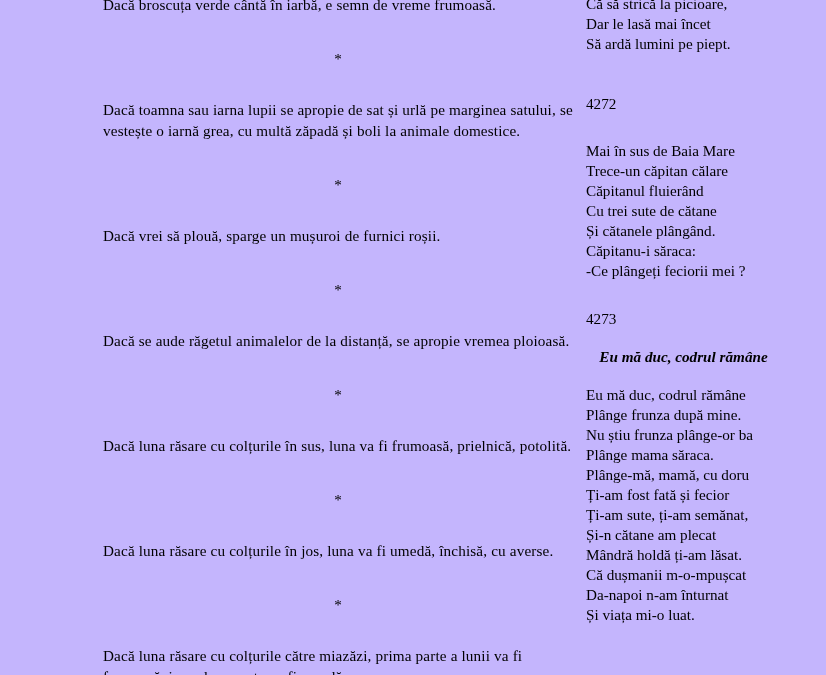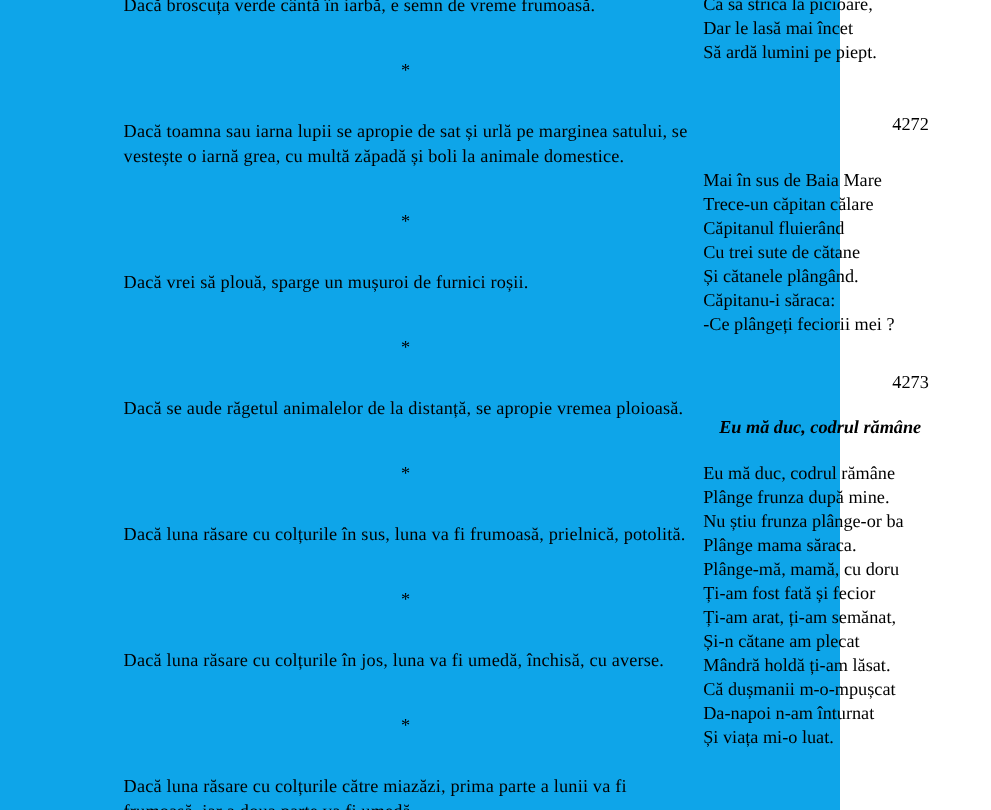--- a/index.html
+++ b/index.html
@@ -9,23 +9,23 @@
   }
   body {
     width: 826px;
     height: 675px;
     overflow: hidden;
     font-family: "Liberation Serif", "DejaVu Serif", serif;
     color: #000000;
   }
   .page {
     position: relative;
-    width: 700px;
+    width: 826px;
     height: 675px;
-    background: #0ea5e9;
+    background: #c4b5fd;
   }
 
   
   .col-left {
     position: absolute;
     left: 103px;
     top: -6px;
     width: 474px;
   }
   .proverb {
@@ -54,21 +54,21 @@
   }
   .verse {
     font-size: 15.2px;
     line-height: 20px;
     margin: 0;
     white-space: nowrap;
   }
   .page-num {
     font-size: 15.2px;
     line-height: 20px;
-    text-align: right;
+    text-align: left;
     width: 188px;
     margin: 0;
   }
   .poem-title {
     font-size: 15.2px;
     line-height: 20px;
     font-weight: bold;
     font-style: italic;
     text-align: center;
     width: 195px;
@@ -150,21 +150,21 @@
     <p class="poem-title">Eu mă duc, codrul rămâne</p>
 
     <div class="rgap-5"></div>
 
     <p class="verse">Eu mă duc, codrul rămâne</p>
     <p class="verse">Plânge frunza după mine.</p>
     <p class="verse">Nu știu frunza plânge-or ba</p>
     <p class="verse">Plânge mama săraca.</p>
     <p class="verse">Plânge-mă, mamă, cu doru</p>
     <p class="verse">Ți-am fost fată și fecior</p>
-    <p class="verse">Ți-am arat, ți-am semănat,</p>
+    <p class="verse">Ți-am sute, ți-am semănat,</p>
     <p class="verse">Și-n cătane am plecat</p>
     <p class="verse">Mândră holdă ți-am lăsat.</p>
     <p class="verse">Că dușmanii m-o-mpușcat</p>
     <p class="verse">Da-napoi n-am înturnat</p>
     <p class="verse">Și viața mi-o luat.</p>
 
   </div>
 
 </div>
 

